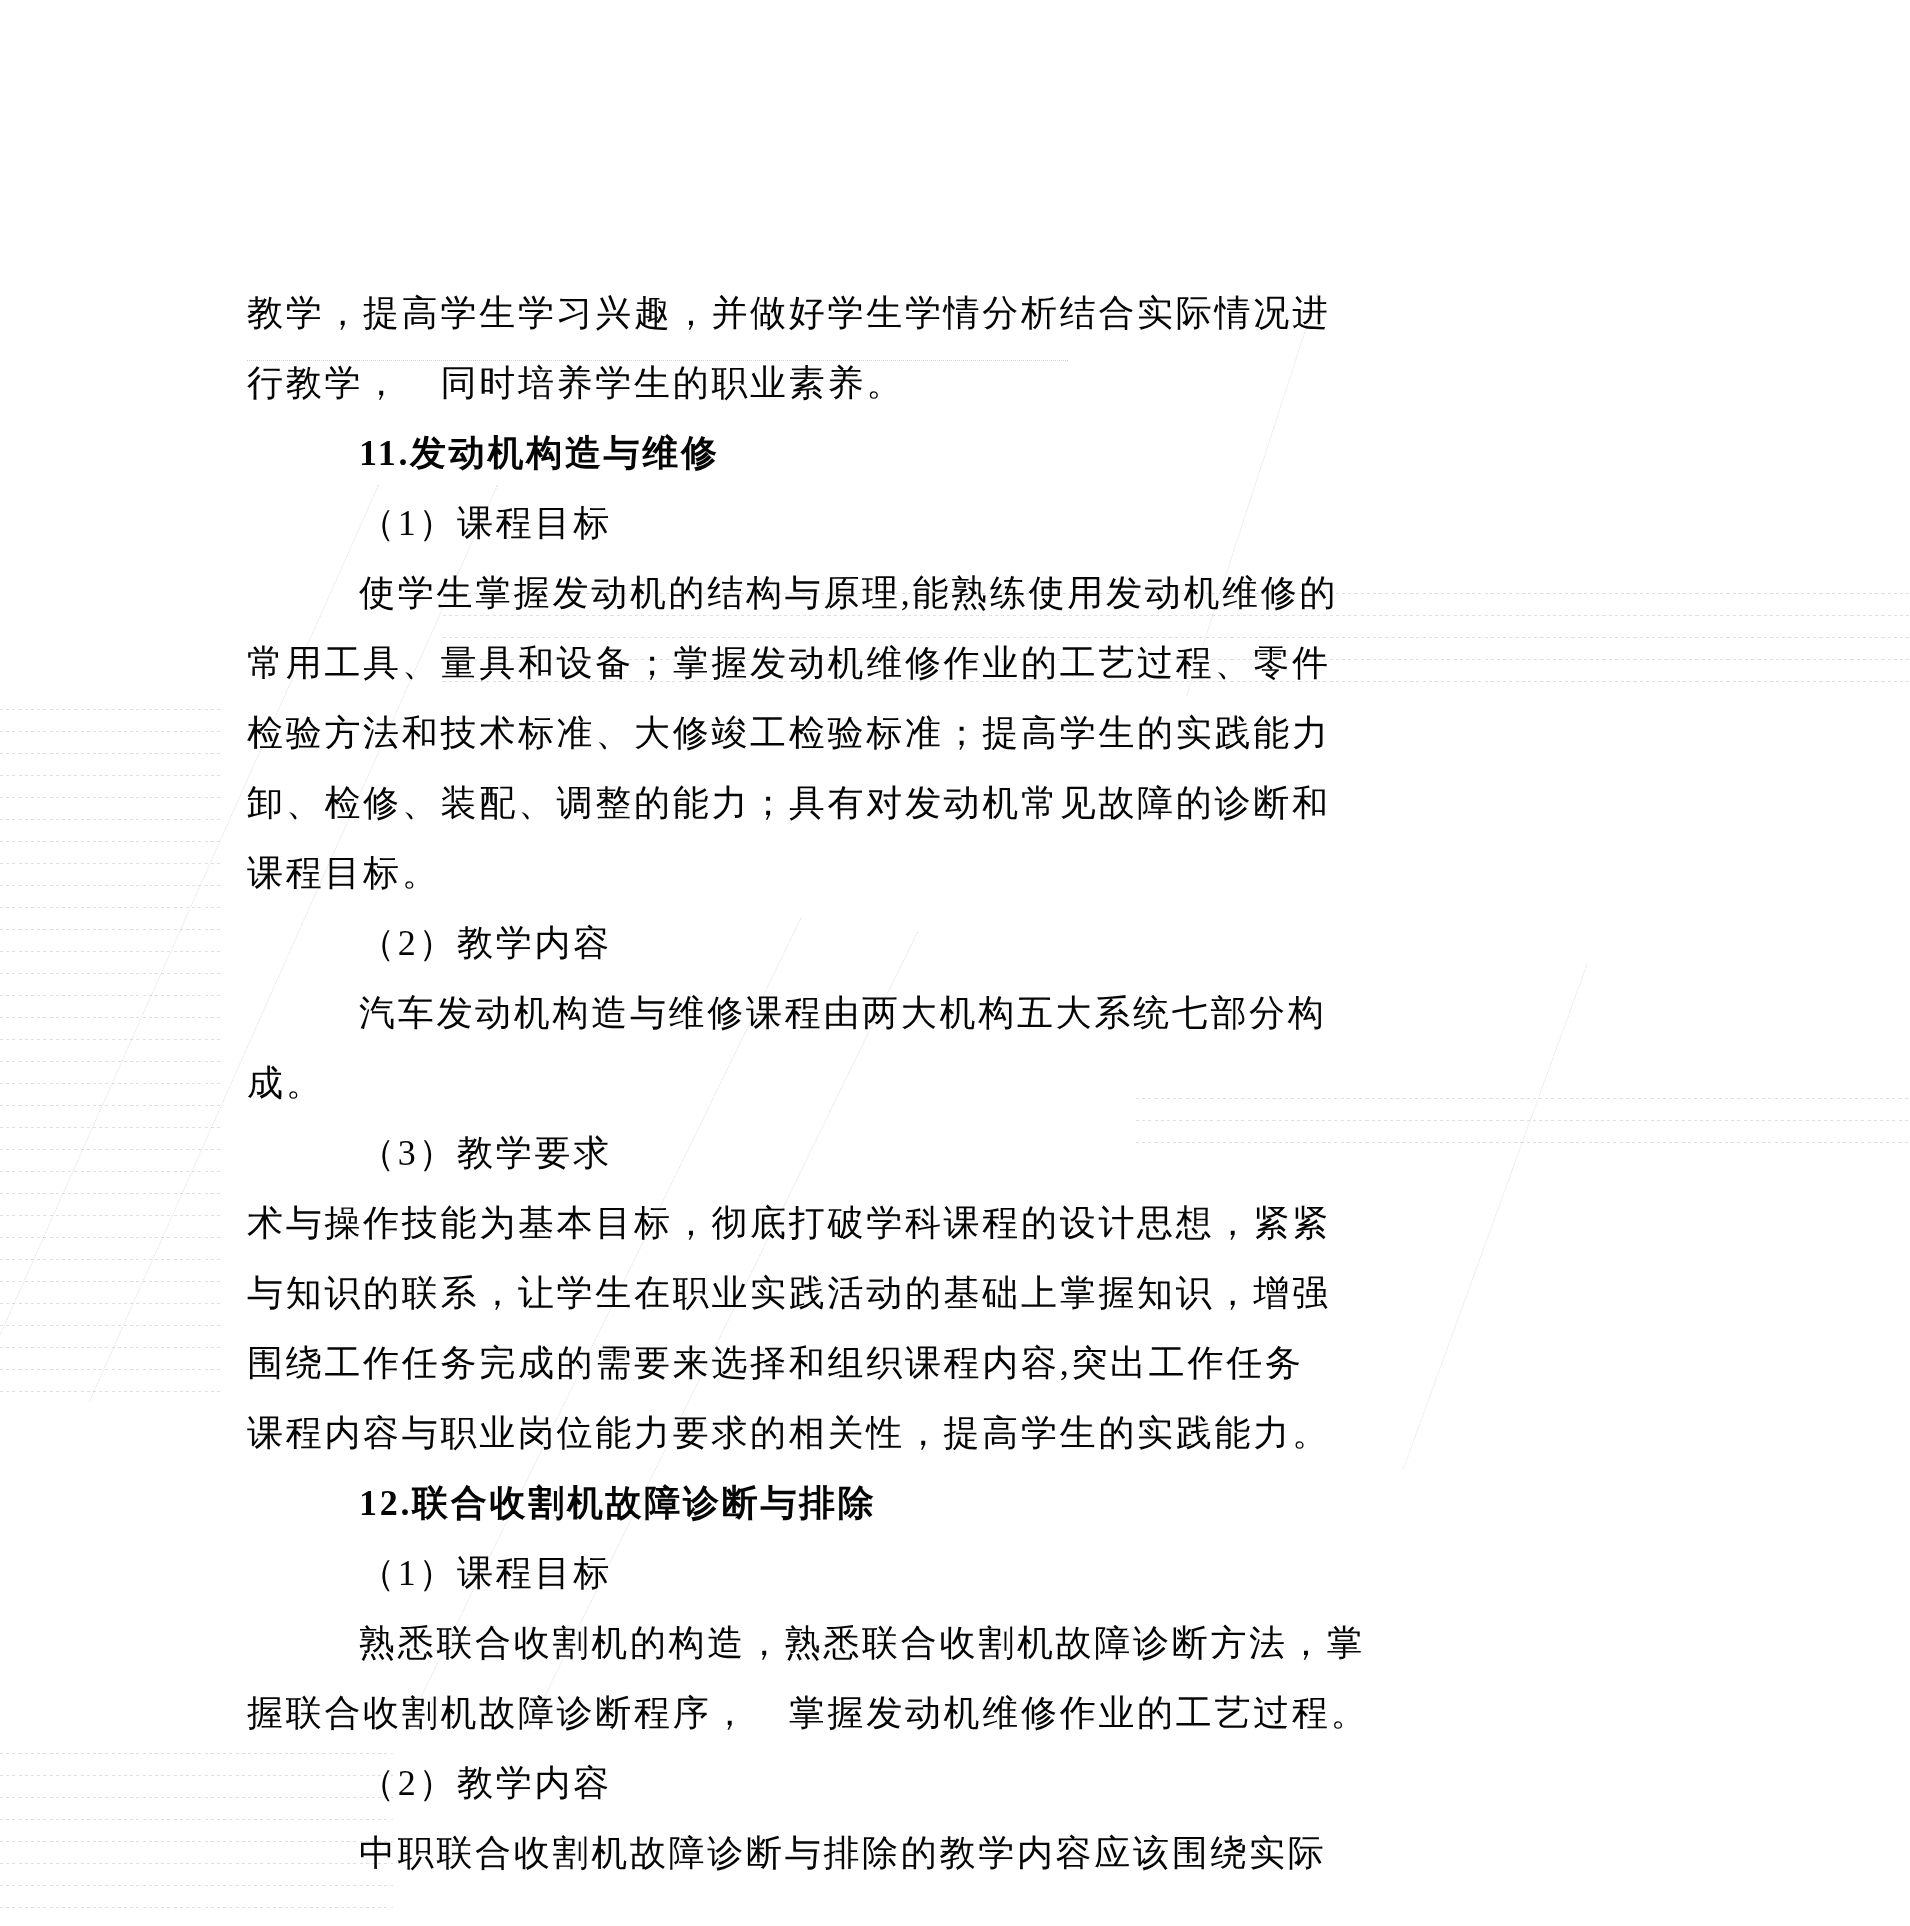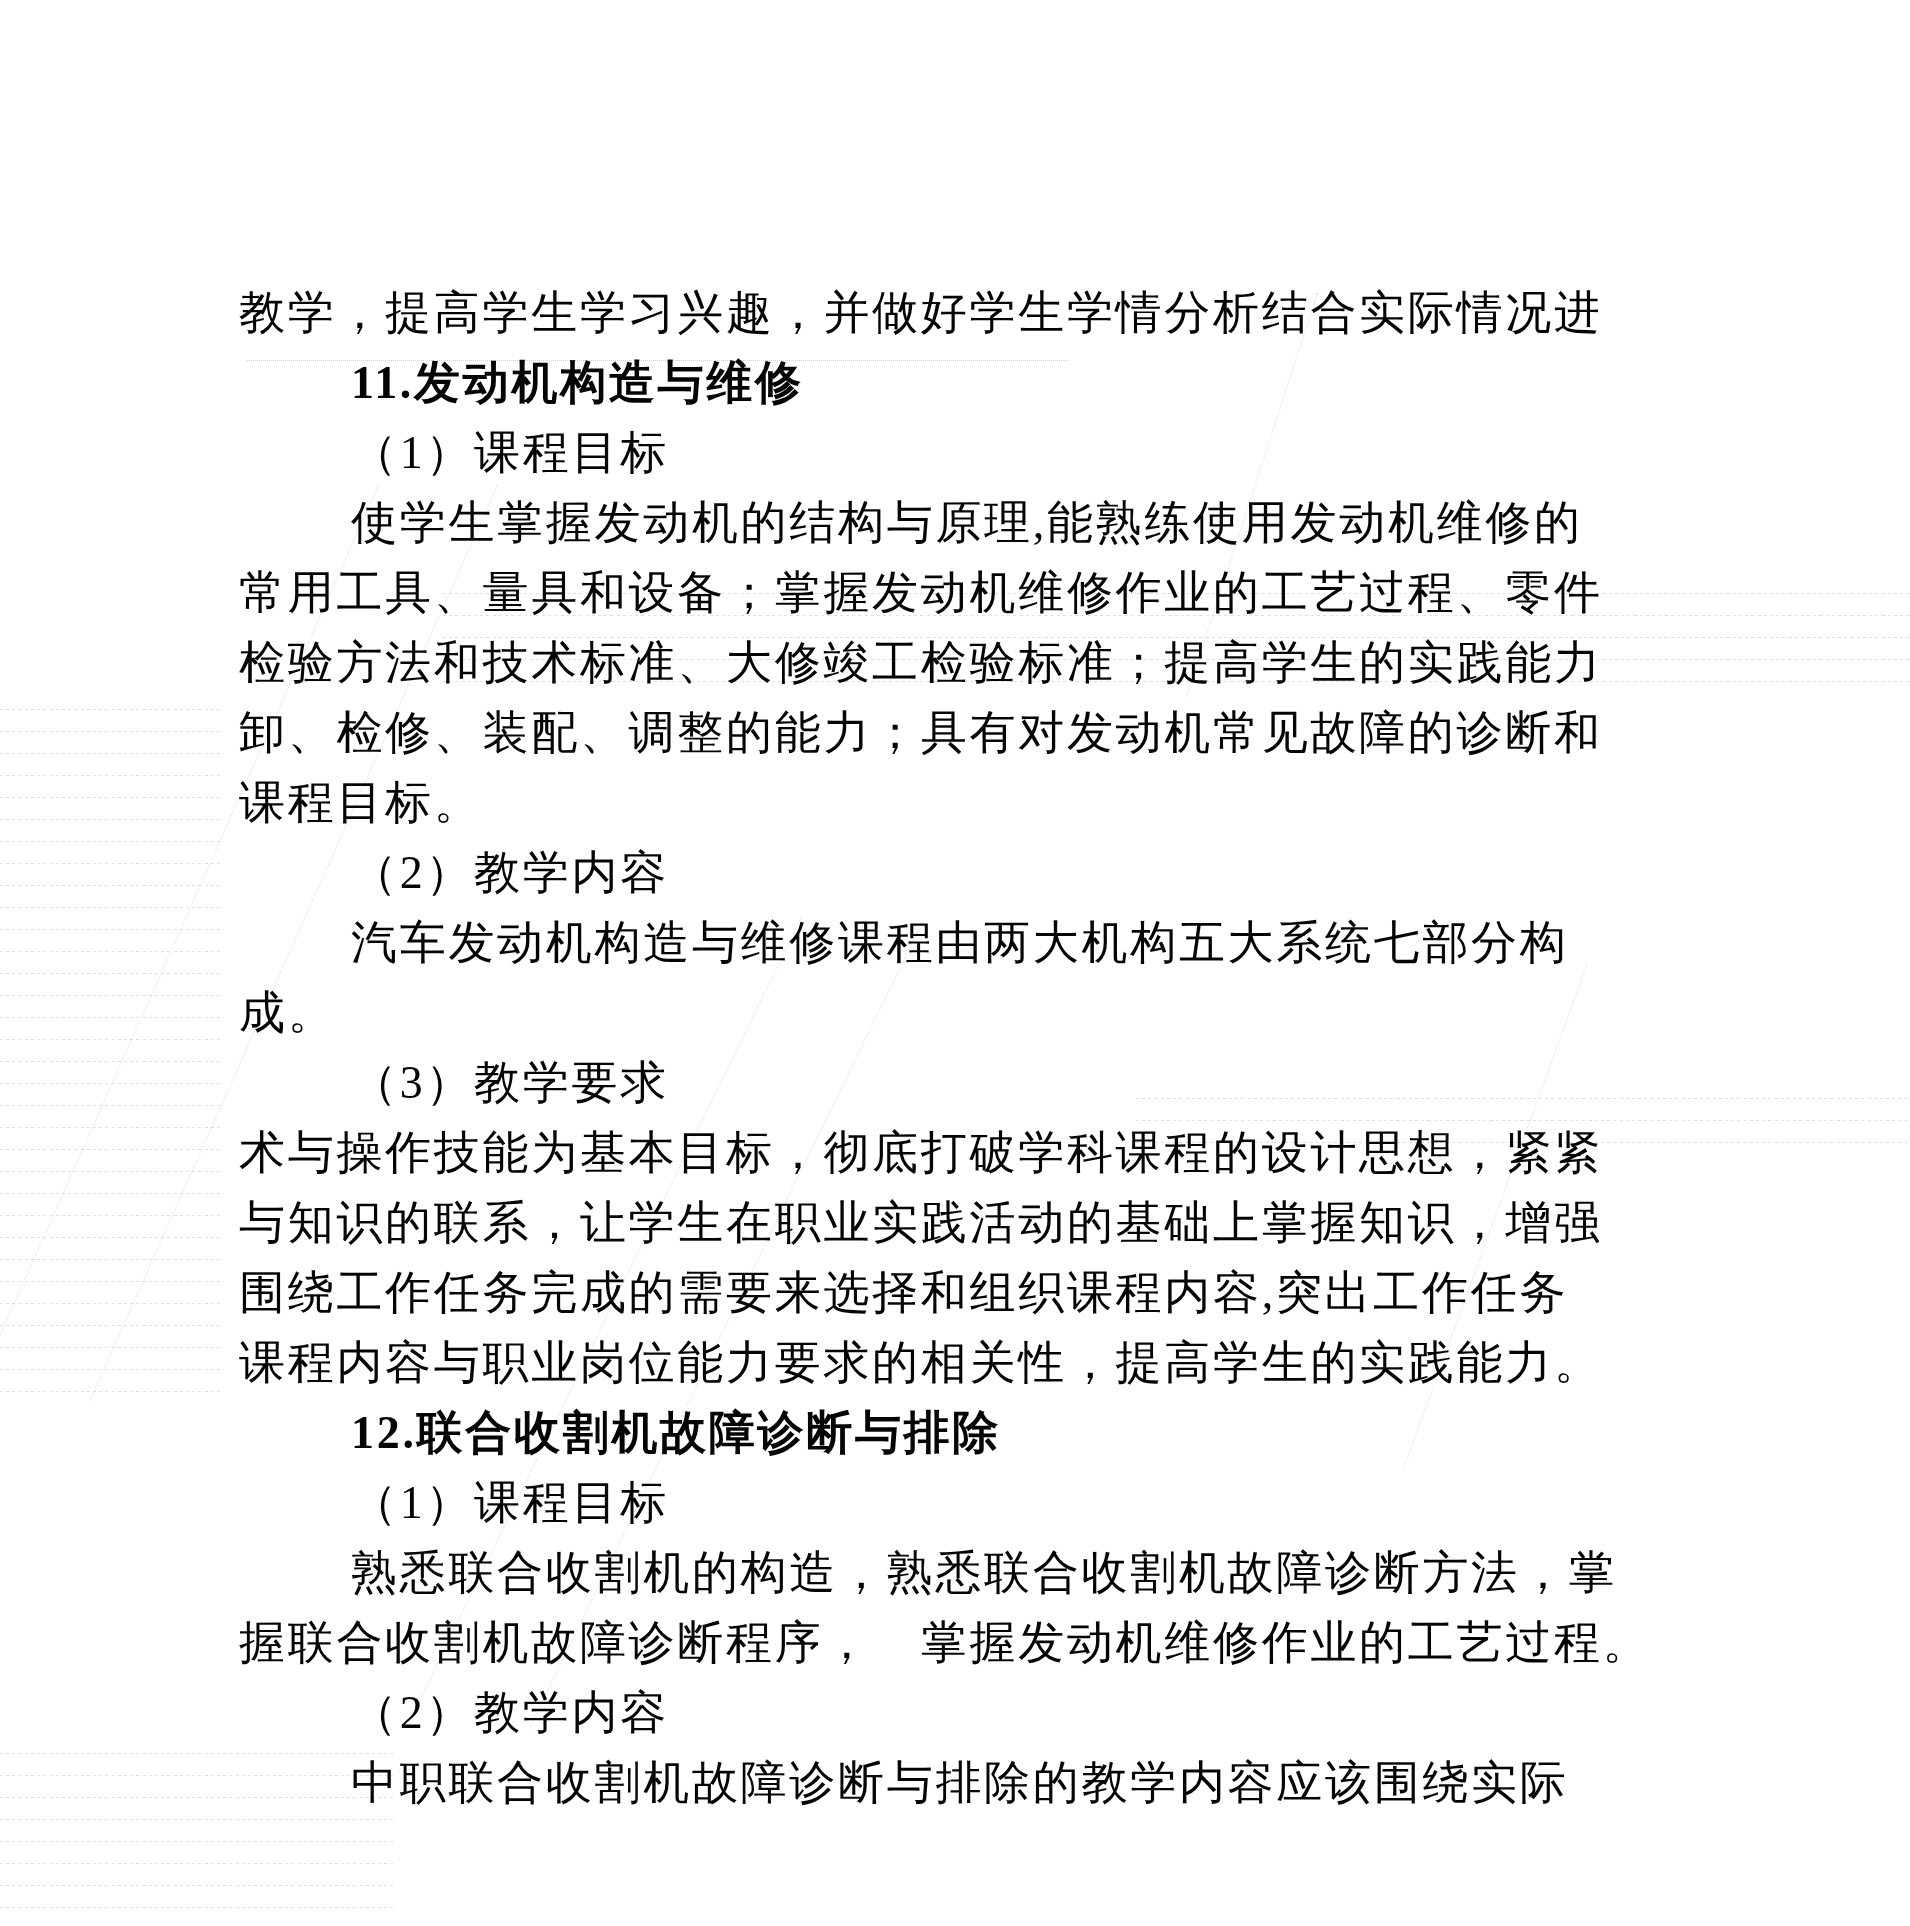--- a/index.html
+++ b/index.html
@@ -18,23 +18,24 @@
   }
   .content {
     position: absolute;
     left: 239px;
     top: 278px;
     width: 1472px;
   }
   .line {
     height: 70px;
     line-height: 70px;
-    font-size: 46px;
+    font-size: 36px;
     letter-spacing: 2.7px;
     white-space: pre;
+    margin-left: 8px;
   }
   .indent { padding-left: 112px; }
   .heading { font-weight: 700; }
   
   .scan-artifact { position: absolute; pointer-events: none; }
   .h-dots {
     background-image: repeating-linear-gradient(to bottom, rgba(0,0,0,0.12) 0 0.8px, transparent 0.8px 22px);
     -webkit-mask-image: repeating-linear-gradient(to right, #000 0 3.1px, transparent 3.1px 6.2px);
     mask-image: repeating-linear-gradient(to right, #000 0 3.1px, transparent 3.1px 6.2px);
   }
@@ -58,20 +59,21 @@
 
   <div class="scan-artifact diag" style="left:378px; top:485px; height:982px; transform:rotate(24deg);"></div>
   <div class="scan-artifact diag" style="left:497px; top:485px; height:1002px; transform:rotate(24deg);"></div>
   <div class="scan-artifact diag" style="left:801px; top:917px; height:867px; transform:rotate(26deg);"></div>
   <div class="scan-artifact diag" style="left:917px; top:932px; height:886px; transform:rotate(26deg);"></div>
   <div class="scan-artifact diag" style="left:1317px; top:293px; height:424px; transform:rotate(18deg);"></div>
   <div class="scan-artifact diag" style="left:1587px; top:963px; height:539px; transform:rotate(20deg);"></div>
 
   <div class="content">
     <div class="line">教学，提高学生学习兴趣，并做好学生学情分析结合实际情况进</div>
+    <div class="line">行教学，　同时培养学生的职业素养。</div>
     <div class="line indent heading">11.发动机构造与维修</div>
     <div class="line indent">（1）课程目标</div>
     <div class="line indent">使学生掌握发动机的结构与原理,能熟练使用发动机维修的</div>
     <div class="line">常用工具、量具和设备；掌握发动机维修作业的工艺过程、零件</div>
     <div class="line">检验方法和技术标准、大修竣工检验标准；提高学生的实践能力</div>
     <div class="line">卸、检修、装配、调整的能力；具有对发动机常见故障的诊断和</div>
     <div class="line">课程目标。</div>
     <div class="line indent">（2）教学内容</div>
     <div class="line indent">汽车发动机构造与维修课程由两大机构五大系统七部分构</div>
     <div class="line">成。</div>

